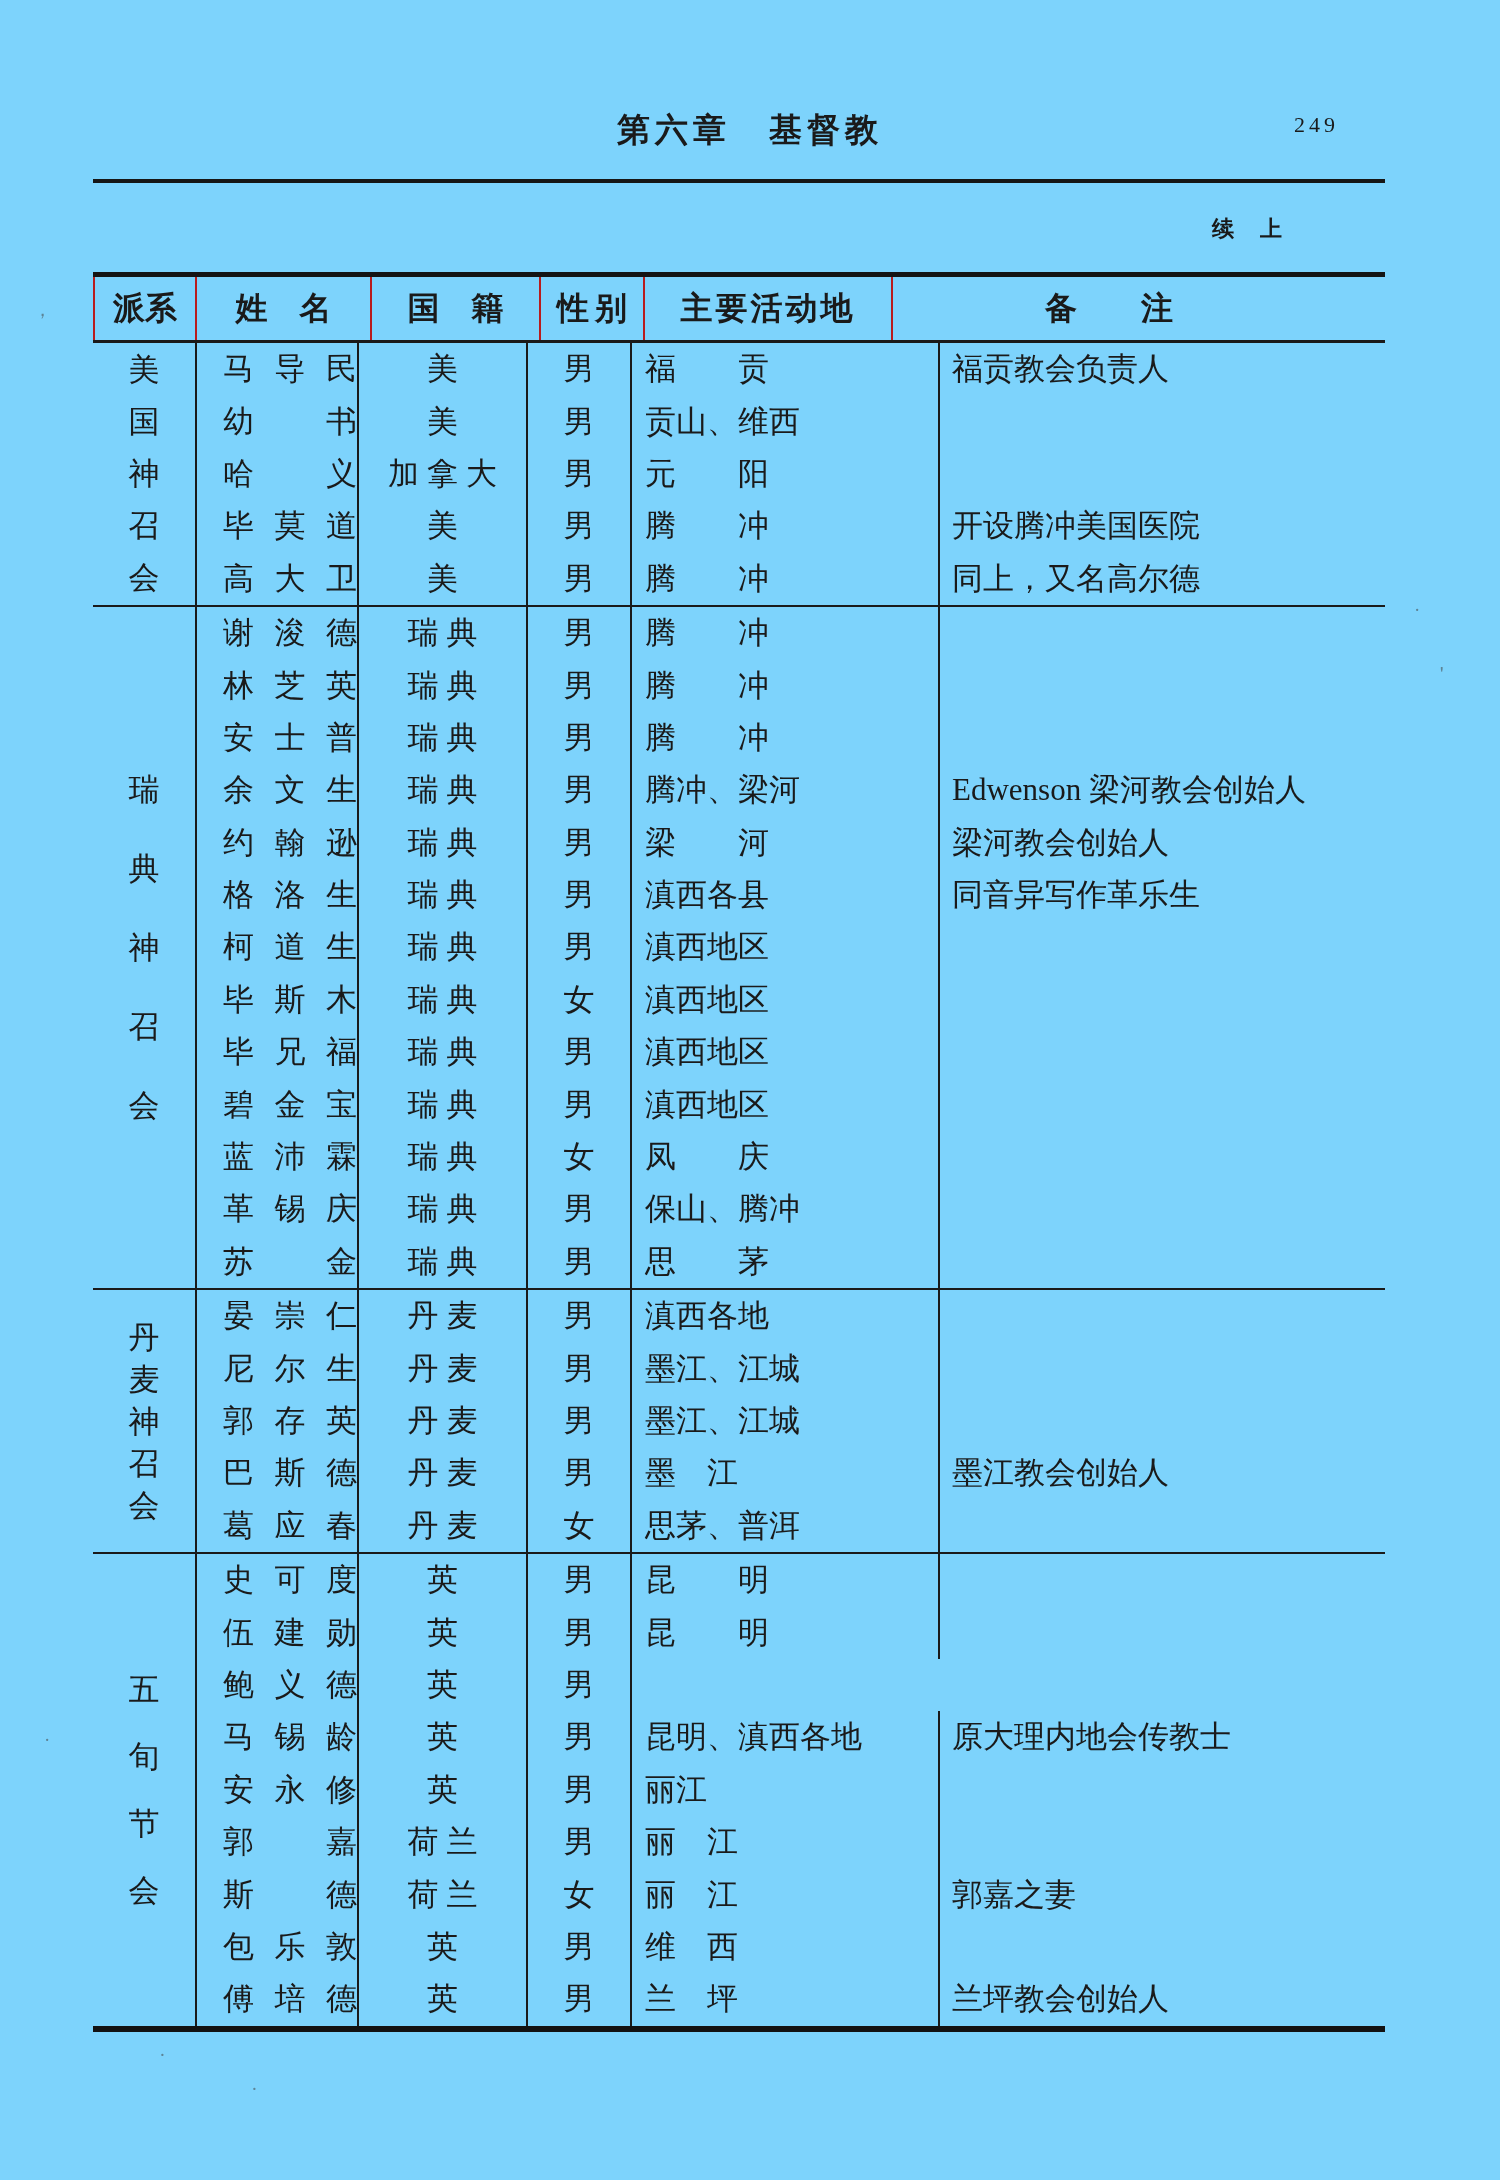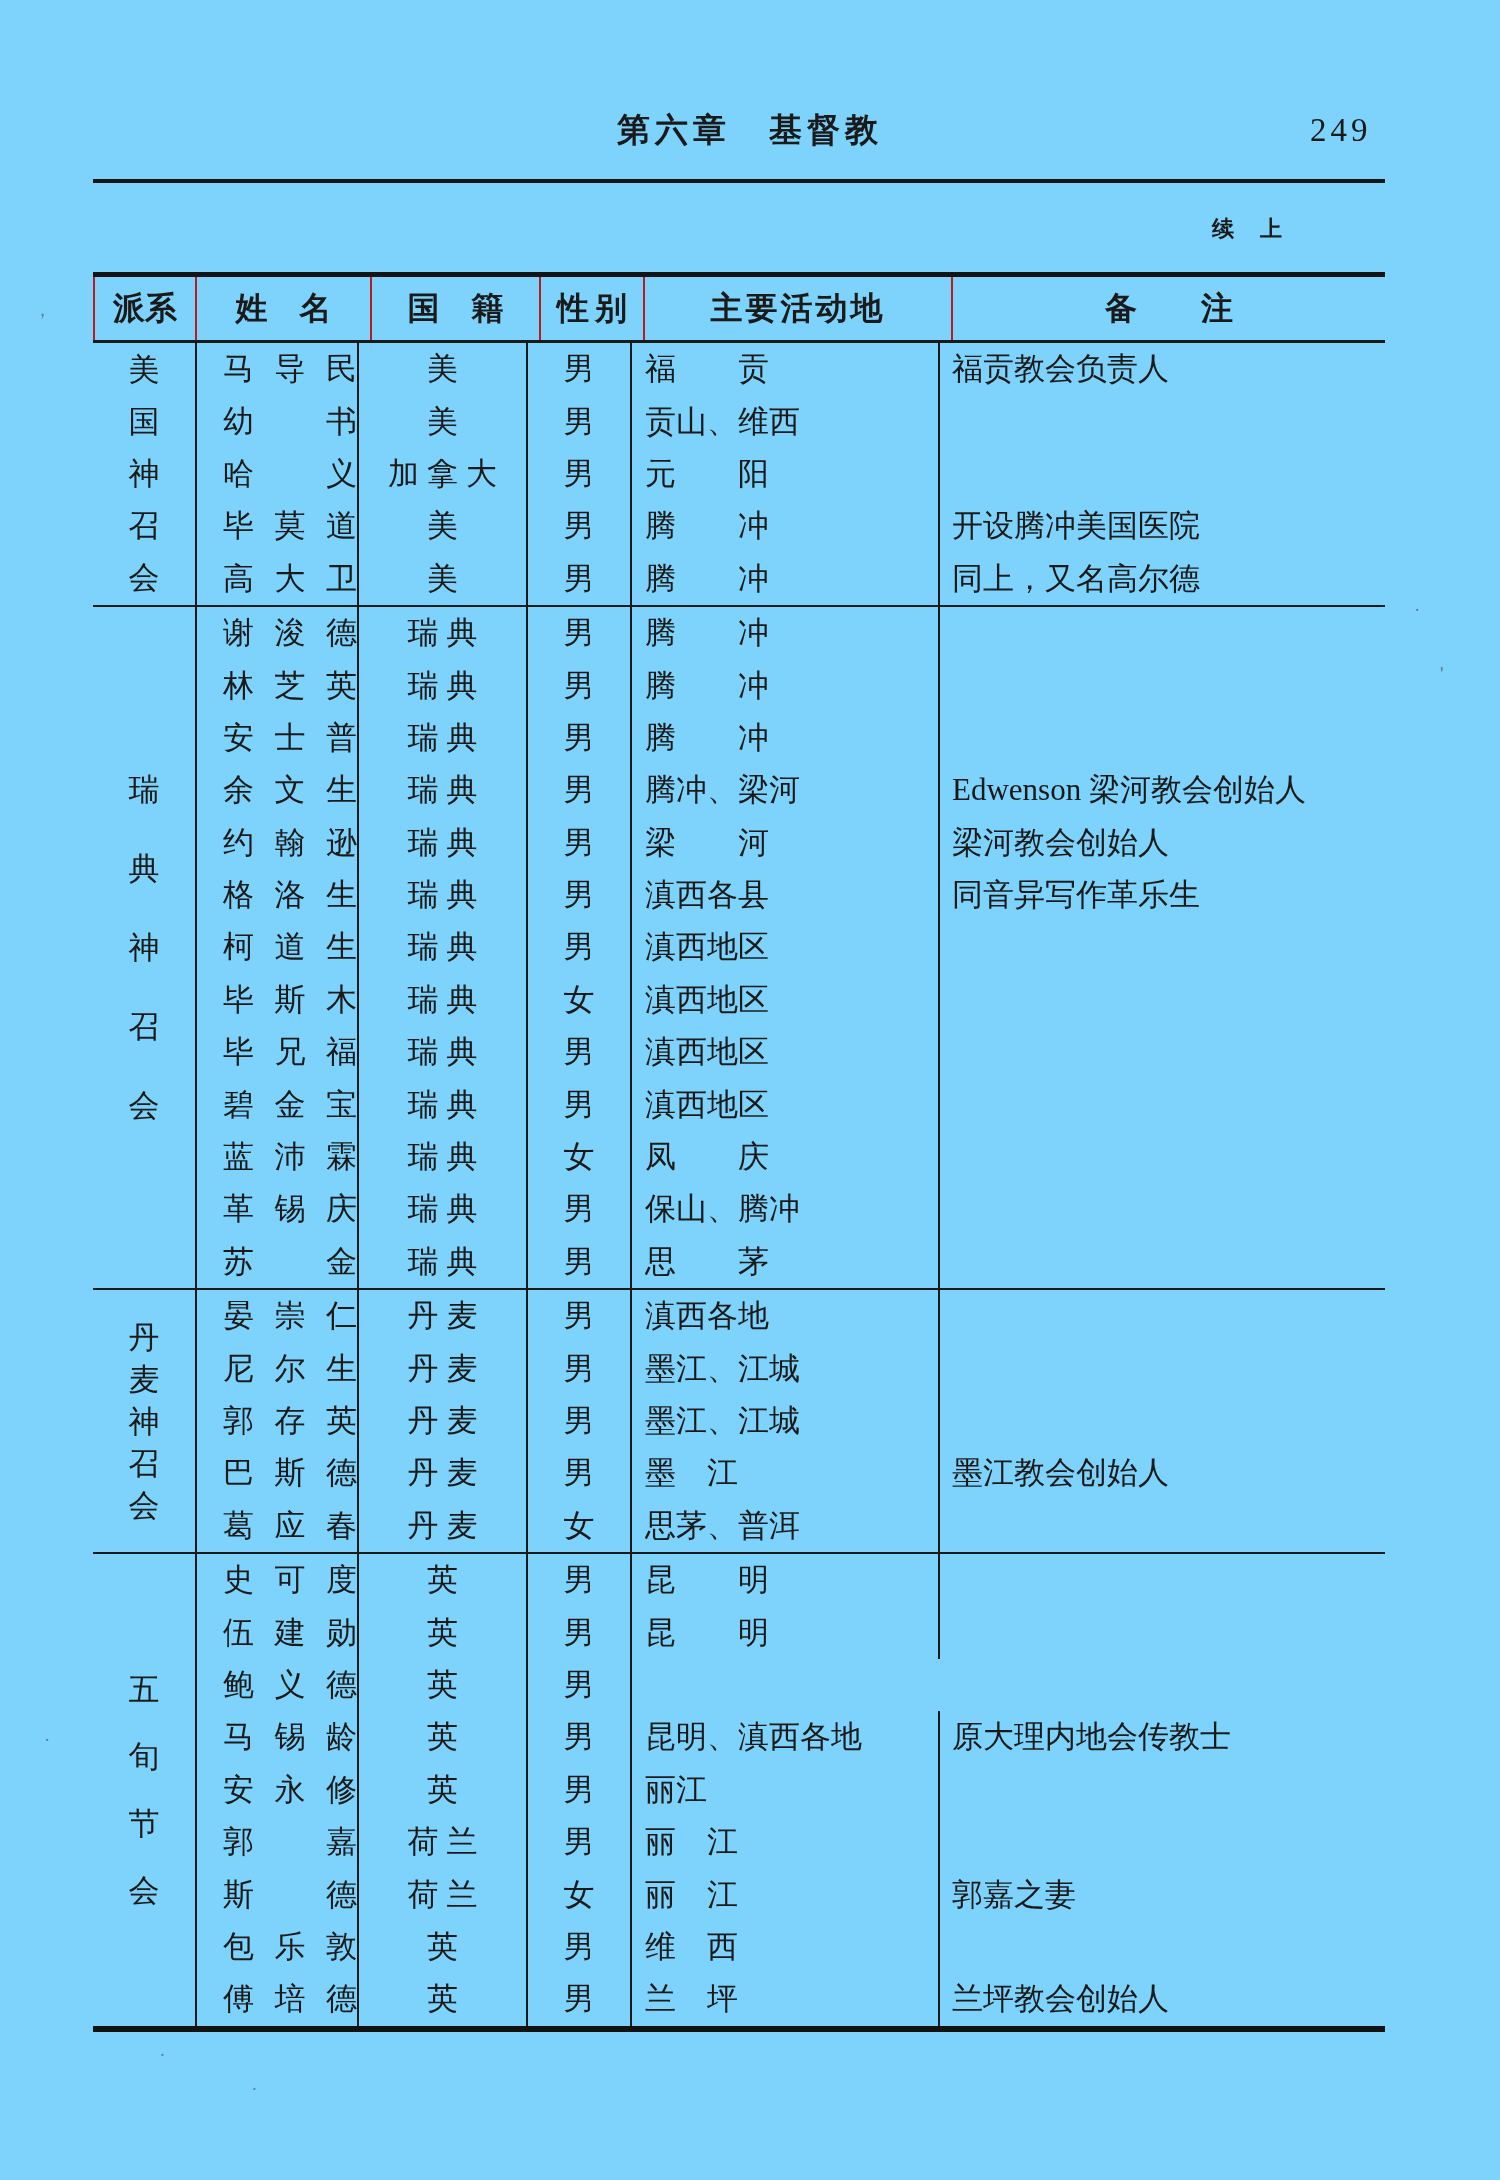--- a/index.html
+++ b/index.html
@@ -7,21 +7,21 @@
     position:relative;width:1500px;height:2180px;background:#7dd3fc;
     font-family:"Liberation Serif","DejaVu Serif",serif;color:#1a1a1a;
     overflow:hidden;margin:0 auto;
   }
   
   .chapter-title{
     position:absolute;top:108px;left:0;width:100%;text-align:center;
     font-size:33px;font-weight:700;letter-spacing:5px;white-space:nowrap;
   }
   .page-number{
-    position:absolute;top:112px;left:1294px;font-size:33px;letter-spacing:4px;margin-left:16px;
+    position:absolute;top:112px;left:1294px;font-size:22px;letter-spacing:4px;
   }
   .header-rule{
     position:absolute;left:93px;top:179px;width:1292px;height:4px;background:#161616;
   }
   .continued-note{
     position:absolute;top:214px;left:1212px;font-size:22px;font-weight:700;
     letter-spacing:2px;white-space:nowrap;
   }
   
   .mtable{
@@ -30,21 +30,21 @@
   .thead{
     display:flex;height:71px;box-sizing:border-box;
     border-top:5px solid #141414;border-bottom:3px solid #1a1a1a;
   }
   .th{
     box-sizing:border-box;display:flex;align-items:center;justify-content:center;
     font-family:"Liberation Sans","DejaVu Sans",sans-serif;font-weight:700;
     font-size:32px;white-space:nowrap;border-left:2px solid #b91c1c;
   }
   .h0{width:102px;} .h1{width:175px;} .h2{width:169px;text-align:center;}
-  .h3{width:104px;letter-spacing:6px;text-indent:6px;} .h4{width:308px;letter-spacing:3px;} .h5{width:434px;}
+  .h3{width:104px;letter-spacing:6px;text-indent:6px;} .h4{width:248px;letter-spacing:3px;} .h5{width:434px;}
   .group{display:flex;border-bottom:2px solid #1a1a1a;}
   .group:last-child{border-bottom:6px solid #121212;}
   .g-faction{
     width:102px;box-sizing:border-box;display:flex;flex-direction:column;
     align-items:center;justify-content:center;font-size:31px;line-height:31px;
   }
   .g0 .g-faction{gap:21px;}
   .g1 .g-faction{gap:48px;}
   .g2 .g-faction{gap:11px;}
   .g3 .g-faction{gap:36px;}

